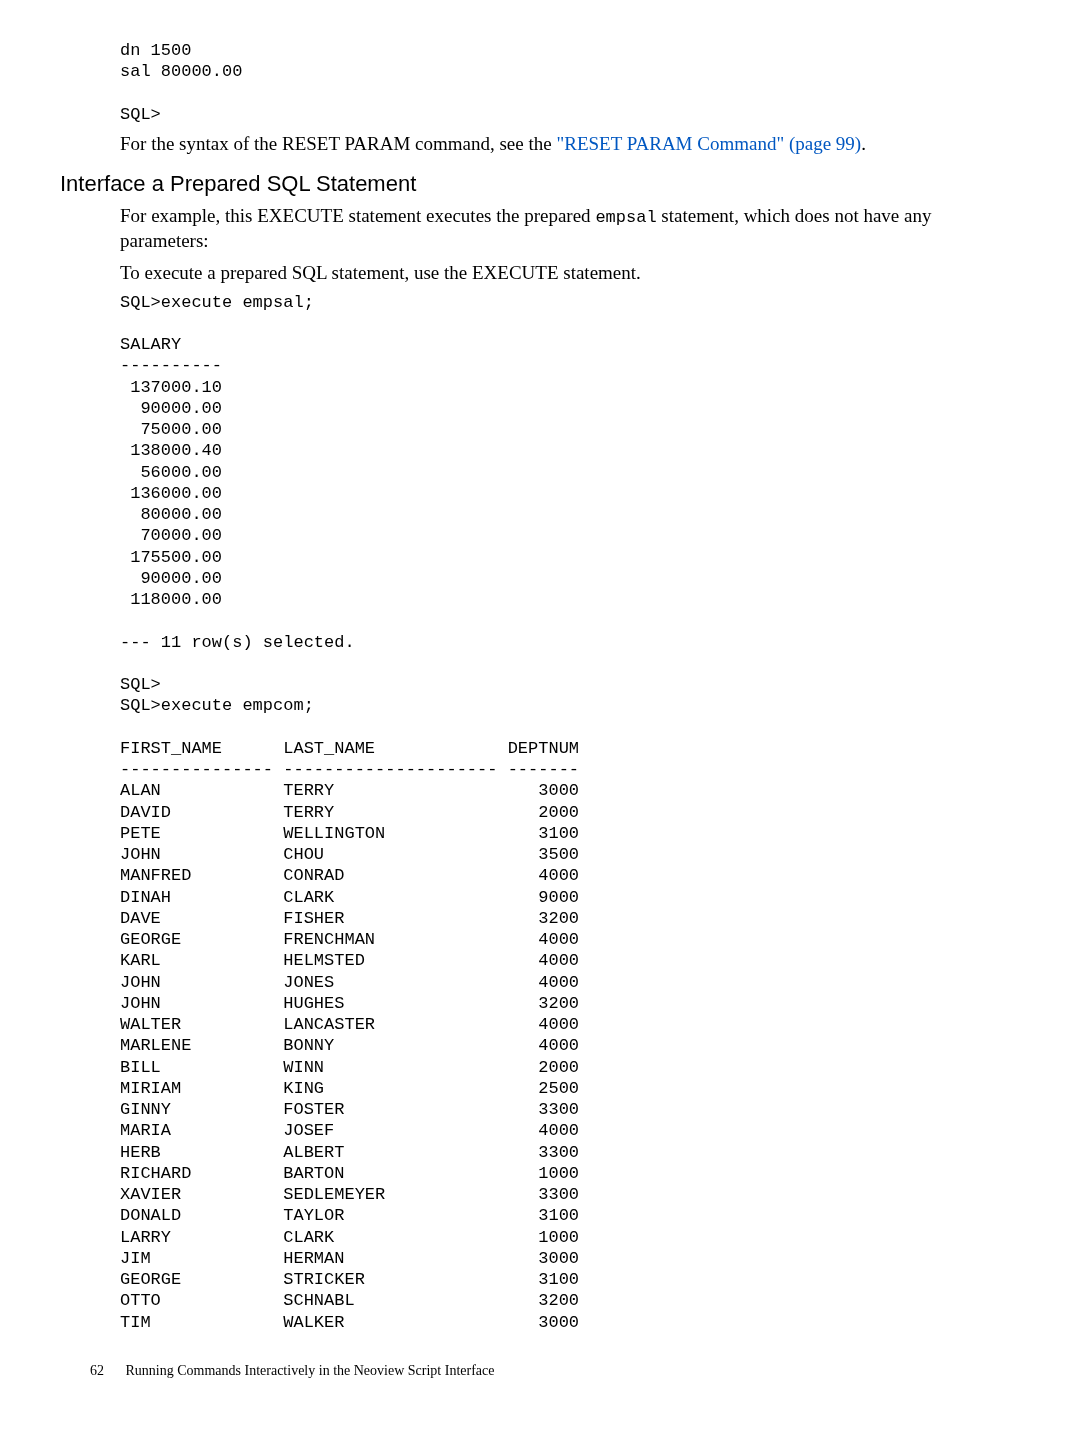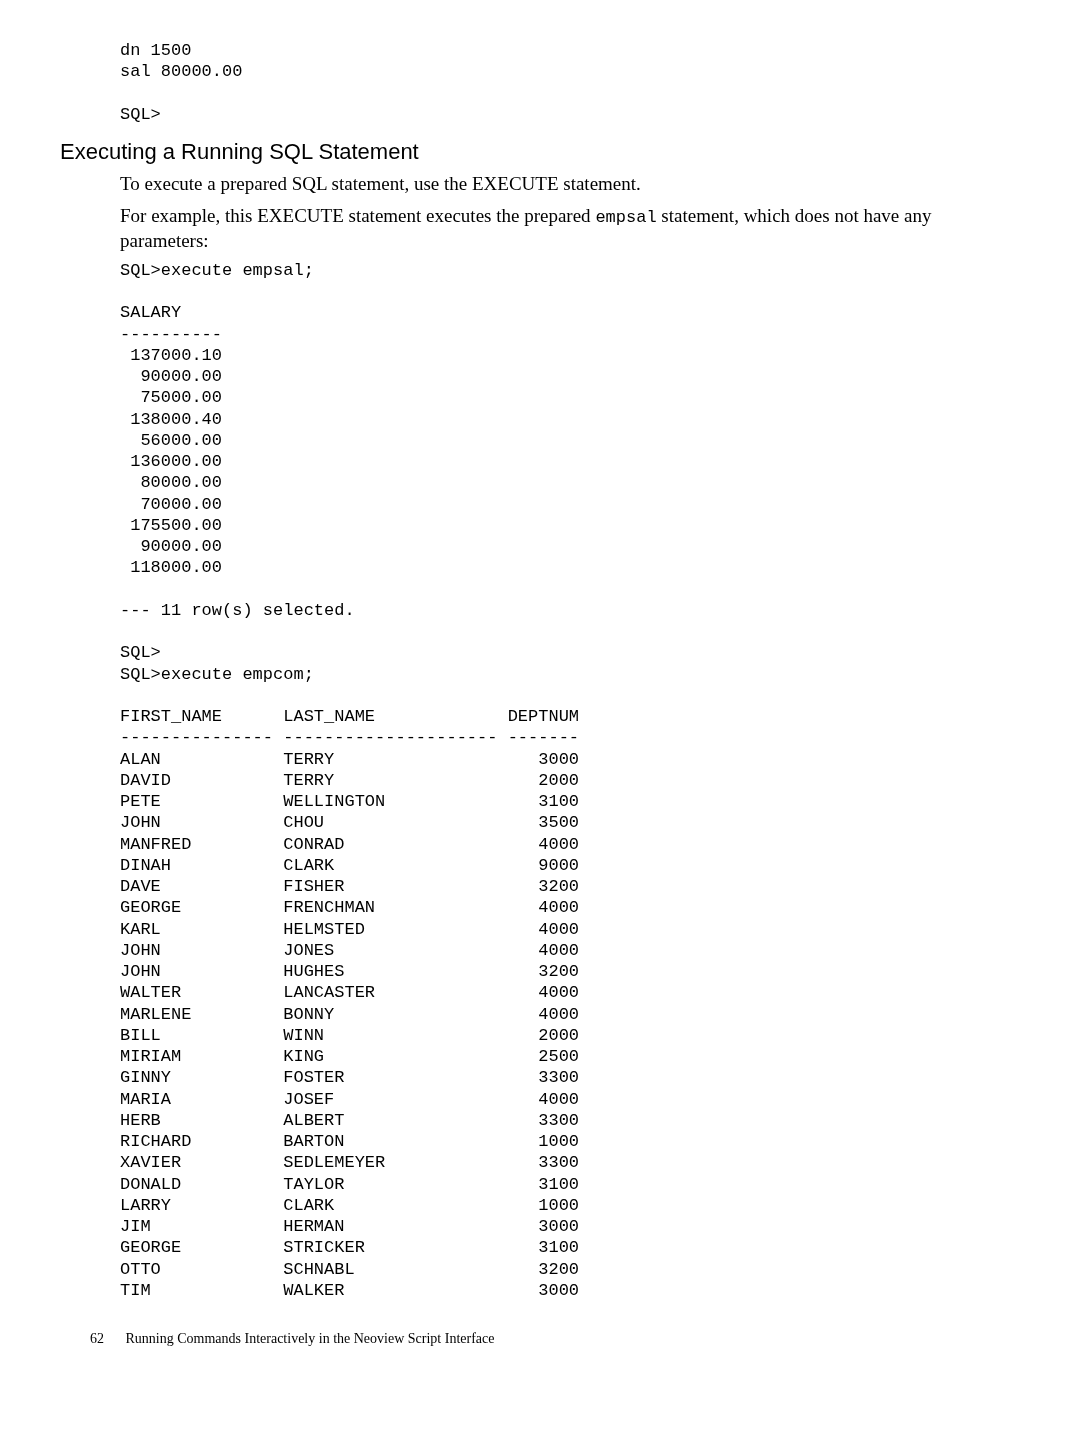--- a/index.html
+++ b/index.html
@@ -52,28 +52,31 @@
 </head>
 <body>
 
 <div class="page">
 
   <div class="mono indent">dn 1500
 sal 80000.00
 
 SQL&gt;</div>
 
+  <p class="body-text indent">
+    <span>For the syntax of the RESET PARAM command, see the </span><a class="link" href="#">"RESET PARAM Command" (page 99)</a><span>.</span>
+  </p>
 
-  <h2 class="heading">Executing a Running SQL Statement</h2>
-
-  <p class="body-text indent">To execute a prepared SQL statement, use the EXECUTE statement.</p>
+  <h2 class="heading">Interface a Prepared SQL Statement</h2>
 
   <p class="body-text indent">
     <span>For example, this EXECUTE statement executes the prepared </span><span class="mono">empsal</span><span> statement, which does not have any parameters:</span>
   </p>
+
+  <p class="body-text indent">To execute a prepared SQL statement, use the EXECUTE statement.</p>
 
   <div class="mono indent">SQL&gt;execute empsal;
 
 SALARY
 ----------
  137000.10
   90000.00
   75000.00
  138000.40
   56000.00

